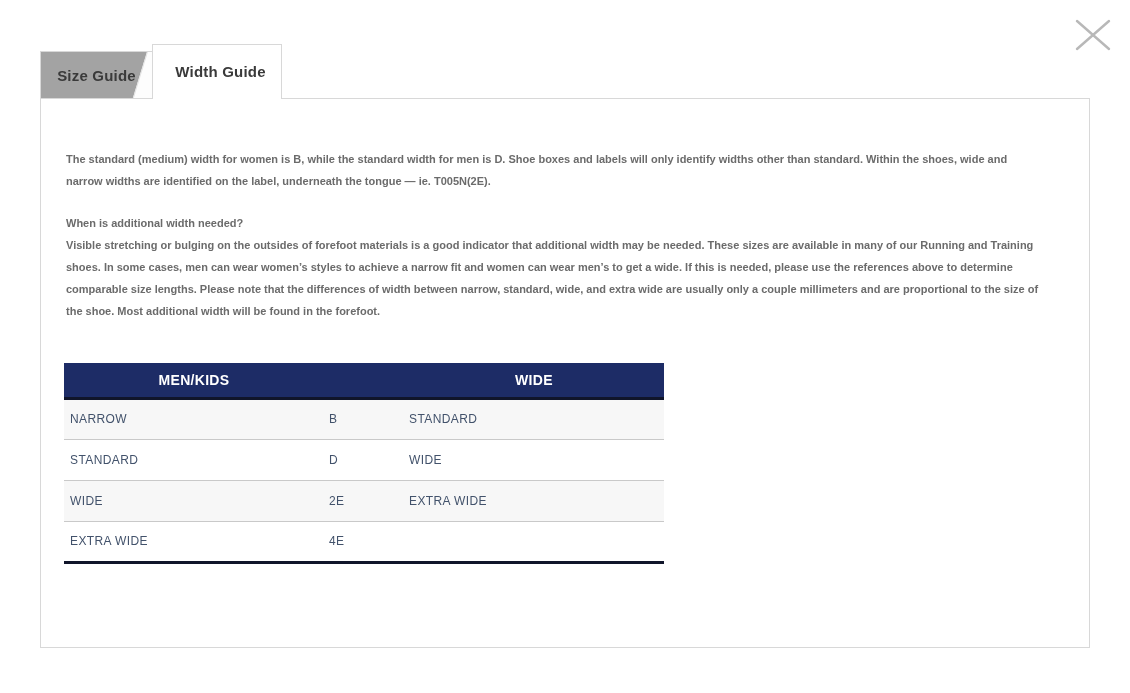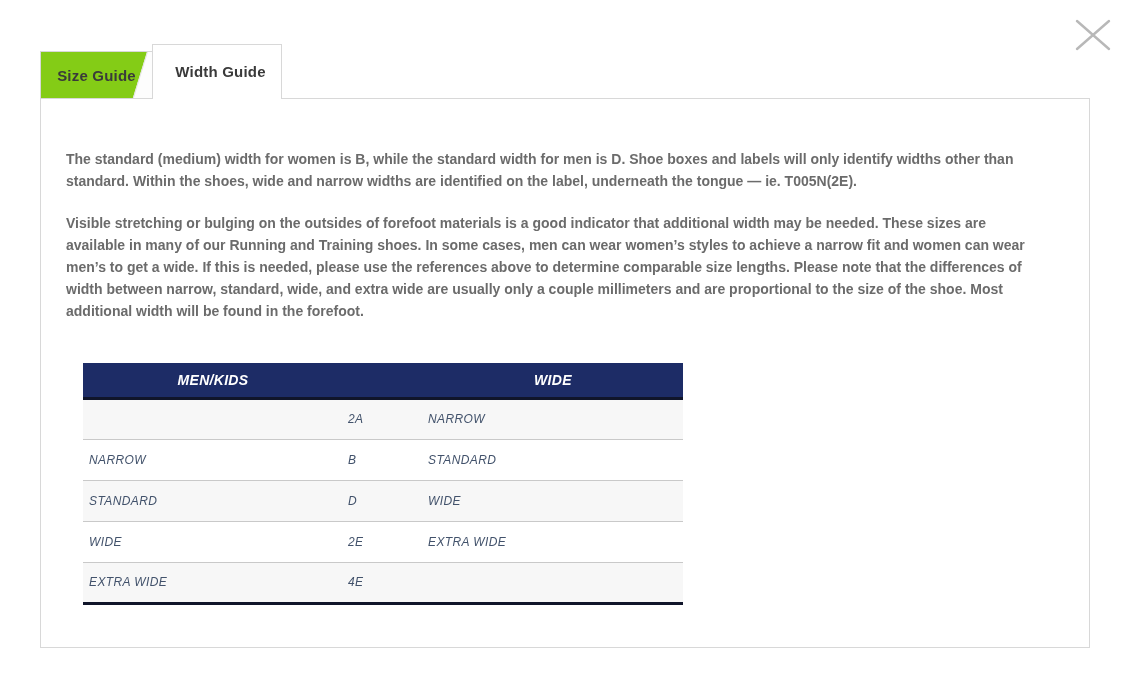--- a/index.html
+++ b/index.html
@@ -26,21 +26,21 @@
     text-align: center;
     font-weight: bold;
     font-size: 15px;
     color: #3a3a3a;
     cursor: pointer;
     letter-spacing: 0.2px;
   }
   .tab-inactive {
     left: 40px; top: 51px;
     width: 113px; height: 52px;
-    background: #84cc16;
+    background: #a3a3a3;
     border: 1px solid #d8d8d8;
     border-bottom: none;
     line-height: 47px;
     overflow: hidden;
     z-index: 1;
   }
   .tab-inactive::after {
     content: "";
     position: absolute;
     top: -4px; right: -14px;
@@ -65,35 +65,34 @@
     position: absolute;
     left: 40px; top: 98px;
     width: 1050px; height: 550px;
     background: #ffffff;
     border: 1px solid #d8d8d8;
     z-index: 2;
     padding: 49px 45px 0 25px;
   }
   .body-text {
     color: #6b6b6b;
-    font-size: 14px;
+    font-size: 11px;
     font-weight: 600;
     line-height: 22px;
     max-width: 985px;
   }
   .para-1 { margin-bottom: 20px; }
 
   
   .width-table {
     position: absolute;
-    left: 42px; top: 264px;
+    left: 23px; top: 264px;
     width: 600px;
     border-collapse: collapse;
     table-layout: fixed;
-    font-style: italic;
   }
   .width-table col.c1 { width: 260px; }
   .width-table col.c2 { width: 80px; }
   .width-table col.c3 { width: 260px; }
   .width-table th {
     background: #1d2c66;
     color: #ffffff;
     font-size: 14px;
     font-weight: bold;
     height: 35px;
@@ -125,42 +124,38 @@
   </svg>
 </div>
 
 <div class="tab tab-inactive">Size Guide</div>
 <div class="tab tab-active">Width Guide</div>
 
 <div class="panel">
 
   <p class="body-text para-1">The standard (medium) width for women is B, while the standard width for men is D. Shoe boxes and labels will only identify widths other than standard. Within the shoes, wide and narrow widths are identified on the label, underneath the tongue — ie. T005N(2E).</p>
 
+  <div class="body-text">When is additional width needed?</div>
 
   <p class="body-text">Visible stretching or bulging on the outsides of forefoot materials is a good indicator that additional width may be needed. These sizes are available in many of our Running and Training shoes. In some cases, men can wear women’s styles to achieve a narrow fit and women can wear men’s to get a wide. If this is needed, please use the references above to determine comparable size lengths. Please note that the differences of width between narrow, standard, wide, and extra wide are usually only a couple millimeters and are proportional to the size of the shoe. Most additional width will be found in the forefoot.</p>
 
   <table class="width-table">
     <colgroup>
       <col class="c1">
         <col class="c2">
         <col class="c3">
     </colgroup>
     <thead>
       <tr>
         <th>MEN/KIDS</th>
         <th></th>
         <th>WIDE</th>
       </tr>
     </thead>
     <tbody>
-      <tr>
-        <td></td>
-        <td>2A</td>
-        <td>NARROW</td>
-      </tr>
       <tr>
         <td>NARROW</td>
         <td>B</td>
         <td>STANDARD</td>
       </tr>
       <tr>
         <td>STANDARD</td>
         <td>D</td>
         <td>WIDE</td>
       </tr>

